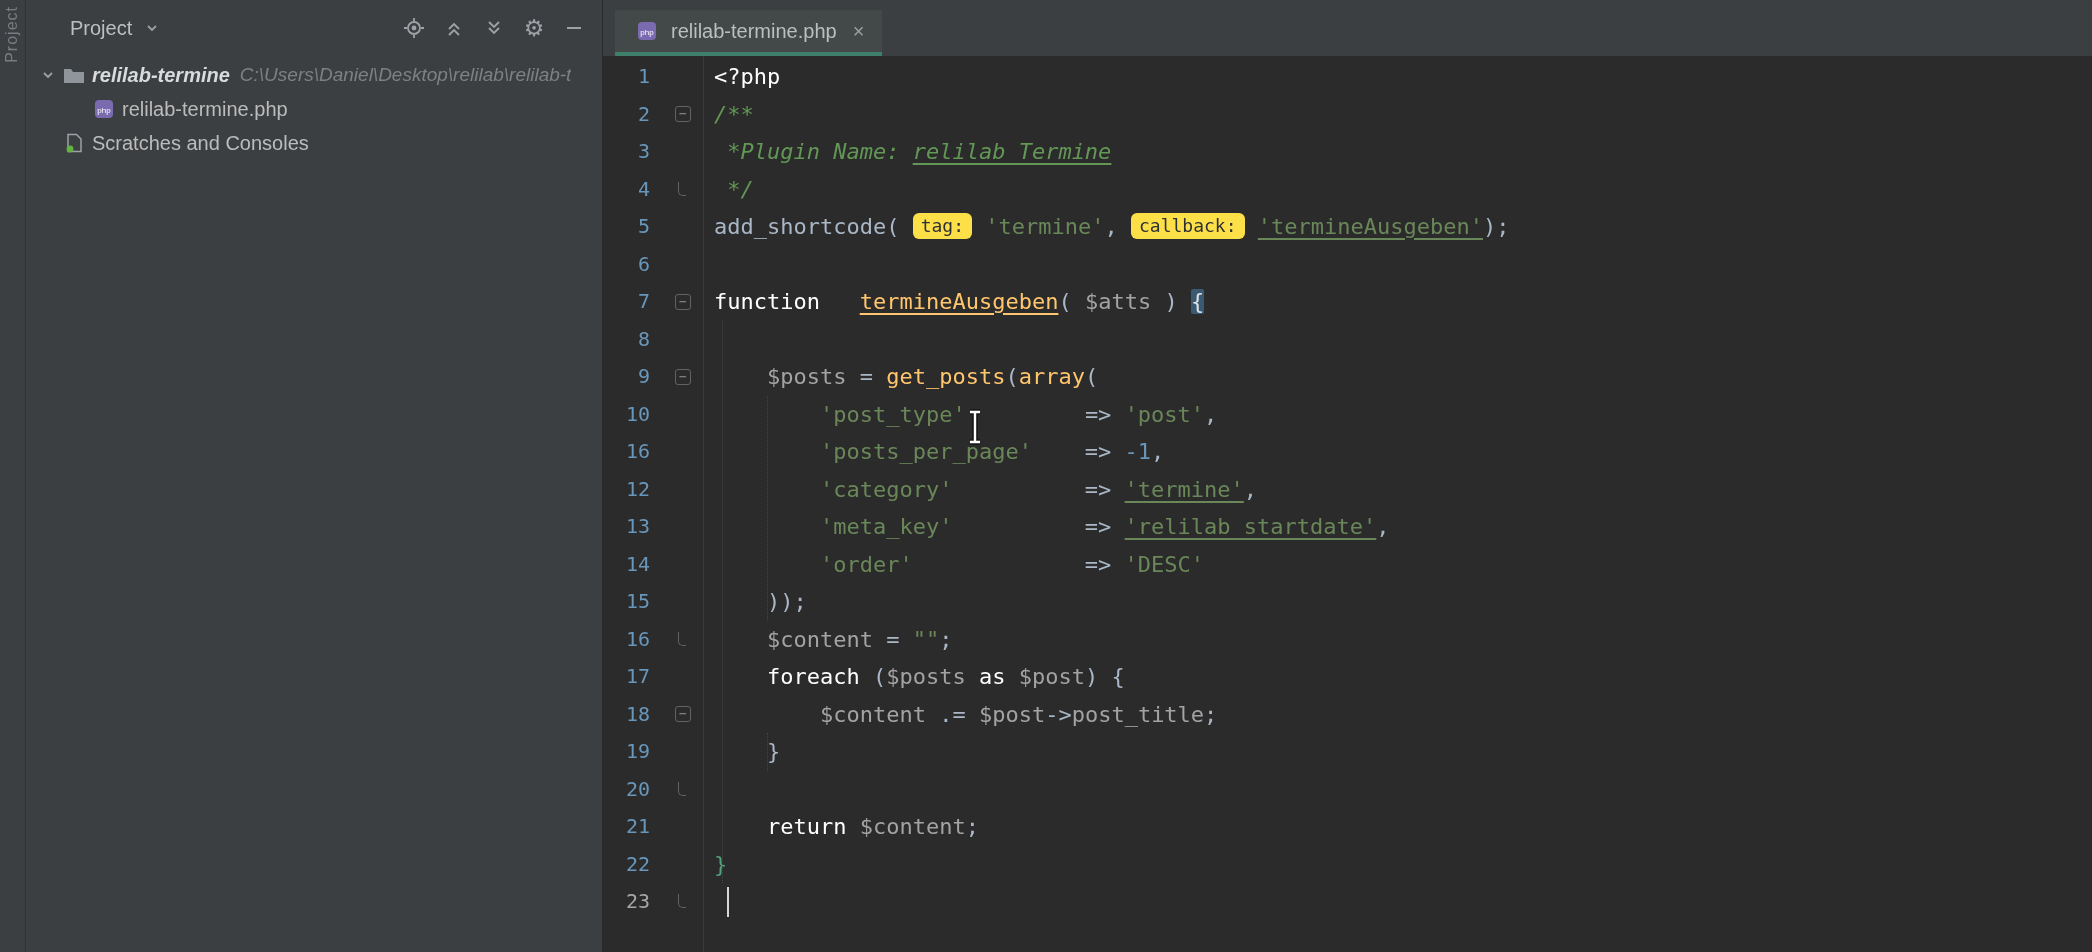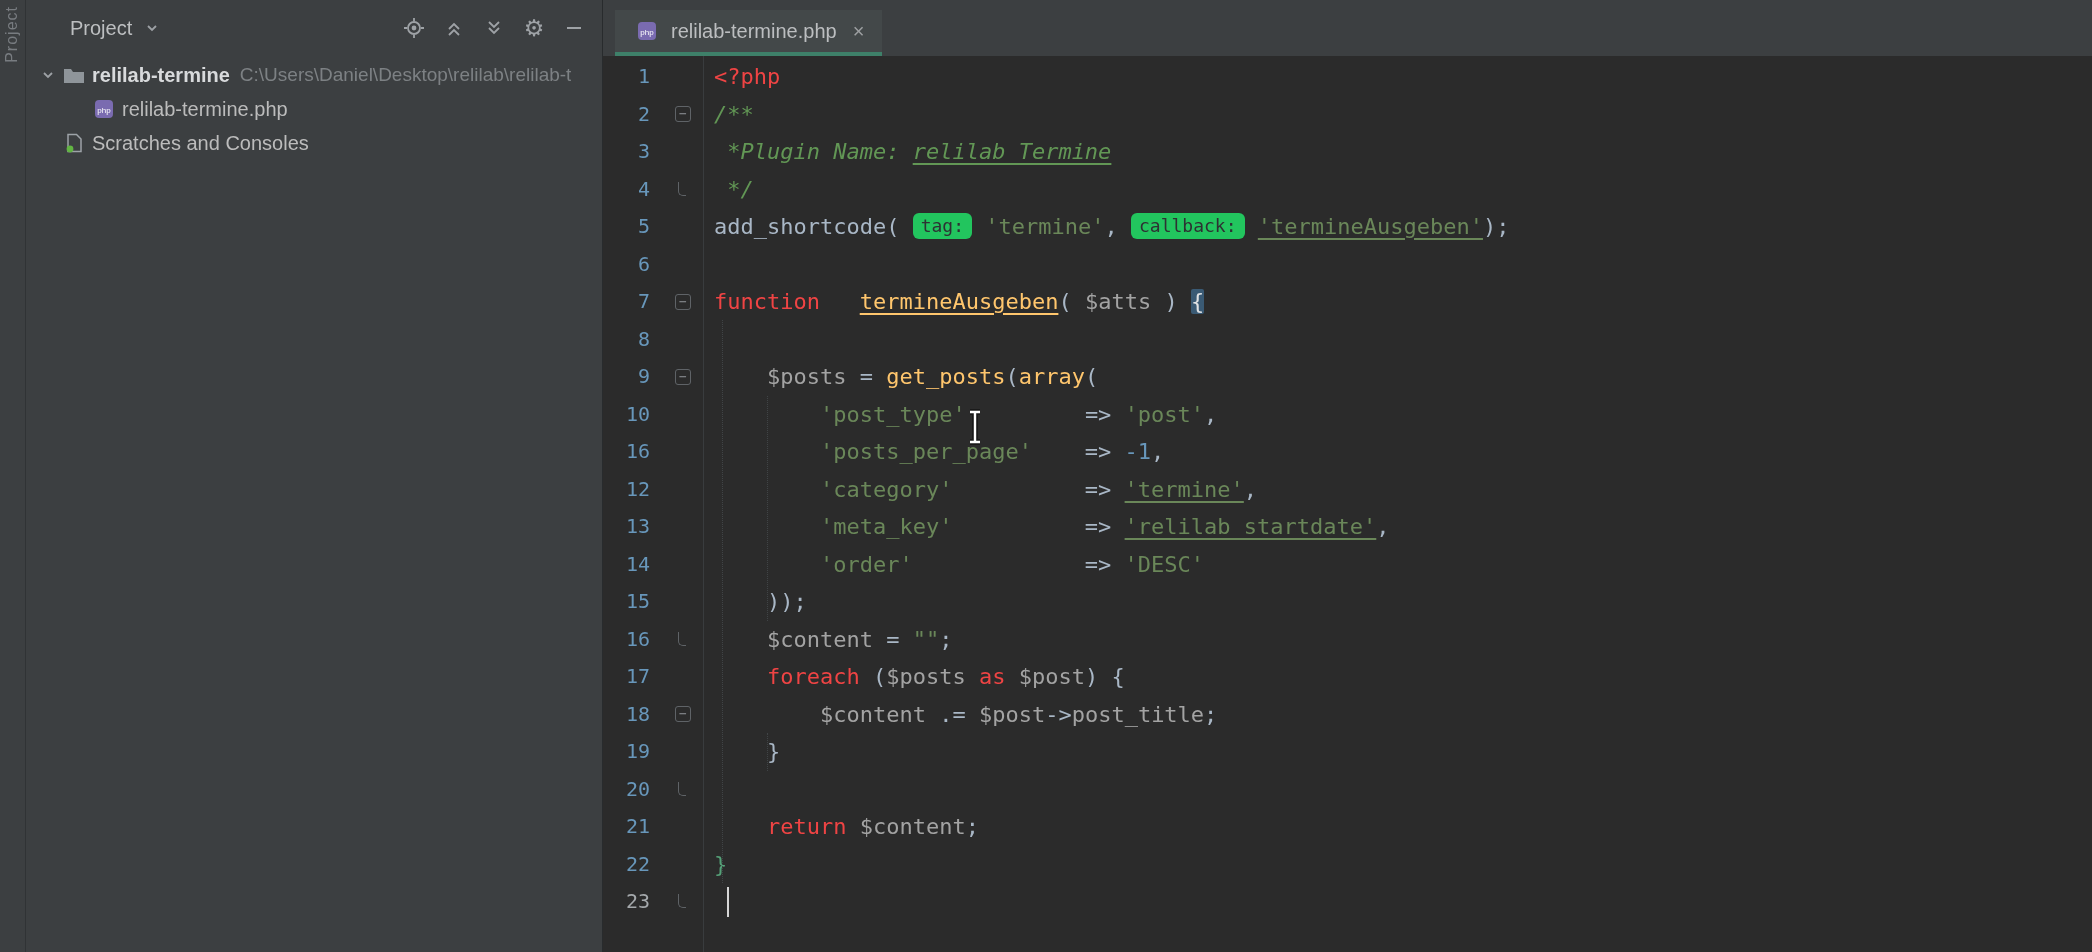--- a/index.html
+++ b/index.html
@@ -46,32 +46,32 @@
   .fold { position:absolute; color:#8a8e92; }
   .fold.start { right:12px; top:50%; transform:translateY(-50%); width:16px; height:16px;
                 border:1px solid #5f6367; border-radius:3px; font-size:13px; line-height:13px; text-align:center; }
   .fold.end { right:17px; top:30%; width:8px; height:14px; border-left:1px solid #5f6367;
               border-bottom:1px solid #5f6367; border-bottom-left-radius:5px; }
 
   .code { flex:1; padding-top:2px; position:relative; min-width:0; }
   .code-line { height:37.5px; line-height:37.5px; white-space:pre; font-size:22px; color:#a9b7c6; padding-left:10px; }
 
   
-  .kw   { color:#ef4444; }
+  .kw   { color:#ffffff; }
   .str  { color:#6a8759; }
   .com  { color:#629755; font-style:italic; }
   .num  { color:#6897bb; }
   .var  { color:#a3a3a3; }
   .fn   { color:#ffc66d; }
   .call { color:#ffc66d; }
   .pl   { color:#a9b7c6; }
   .u    { text-decoration:underline; text-underline-offset:4px;text-align:right; }
   .bracehl { background:#3a5a74; color:#e0e2e4; border-radius:2px; }
   .brace2  { color:#55a178; }
-  .hint { display:inline-block; background:#22c55e; color:#2e3133; border-radius:6px; padding:0 8px;
+  .hint { display:inline-block; background:#fde047; color:#2e3133; border-radius:6px; padding:0 8px;
           font-size:18px; line-height:26px; transform:translateY(-2px); font-family:"DejaVu Sans Mono", monospace; }
 
   
   .indent-guide { position:absolute; width:0; border-left:1px dotted #404446; }
   .guide-a { left:119px; top:264px; height:563px; }
   .guide-b1 { left:164px; top:340px; height:225px; }
   .guide-b2 { left:164px; top:677px; height:38px; }
   .caret { position:absolute; left:124px; top:831px; width:2px; height:30px; background:#d6d6d6; }
   .mouse-cursor { position:absolute; left:966px; top:408px; z-index:10; }
 </style>
@@ -118,21 +118,21 @@
             <span style="font-size:23px;line-height:24px;">⚙</span>
           </span>
           <span class="tool-icon">
             <svg width="20" height="20" viewBox="0 0 20 20">
               <path d="M3 10h14" stroke="#9ea2a6" stroke-width="2"></path>
             </svg>
           </span>
         </span>
     </div>
     <div class="tree">
-        <div class="tree-row" style="padding-left: 10px;">
+        <div class="tree-row" style="padding-left: 10px; font-style: italic;">
           <span class="tree-chevron">
             <svg width="16" height="16" viewBox="0 0 16 16">
               <path d="M4 6l4 4 4-4" stroke="#9da1a5" stroke-width="1.8" fill="none"></path>
             </svg>
           </span>
           <span class="tree-icon">
             <svg width="22" height="18" viewBox="0 0 22 18">
               <path d="M1 3h7l2 3h11v11H1z" fill="#8f959a"></path>
             </svg>
           </span>

